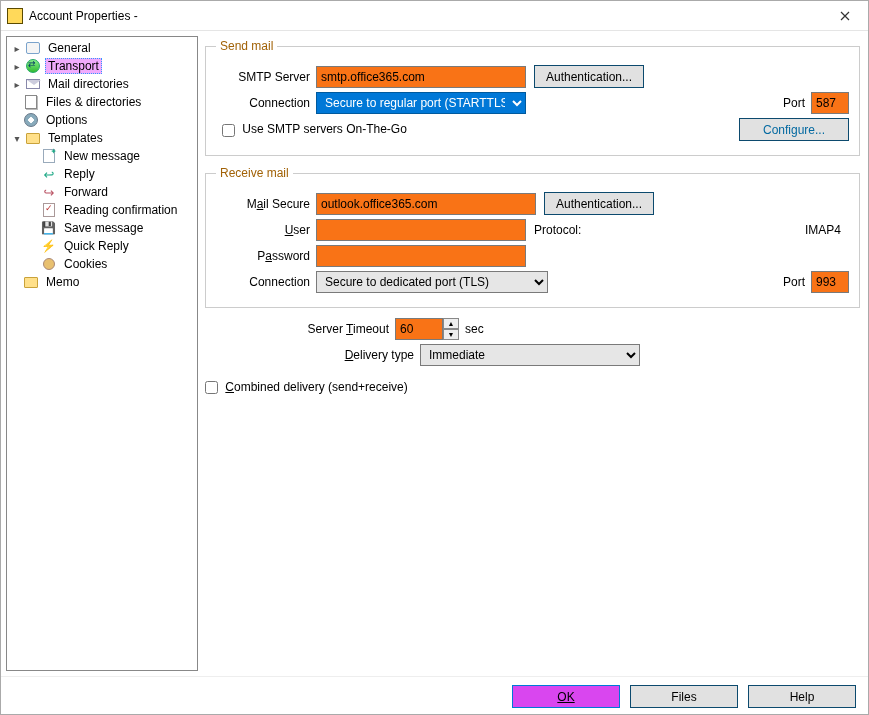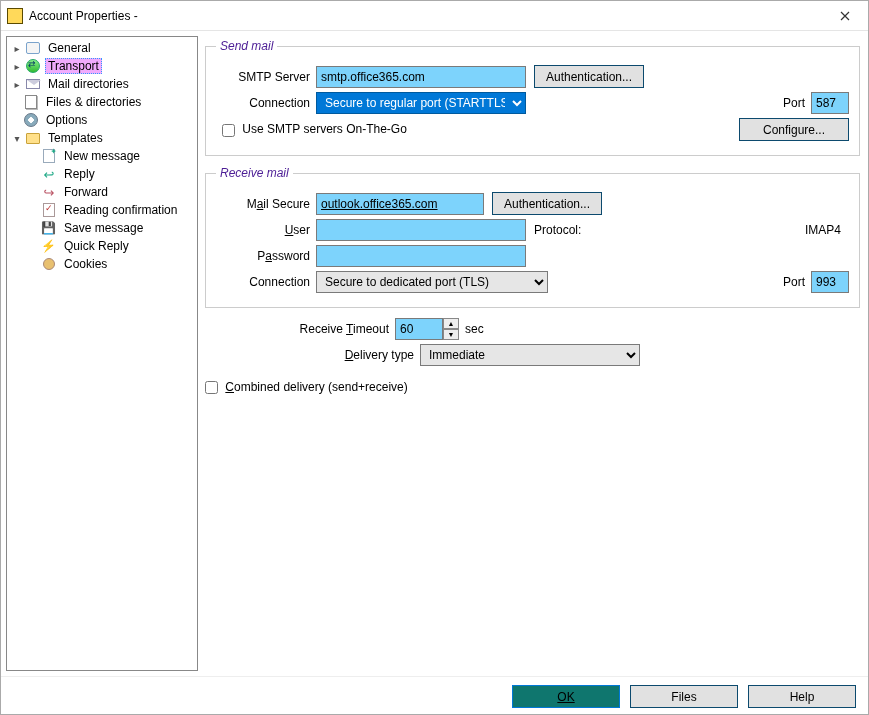--- a/index.html
+++ b/index.html
@@ -95,53 +95,53 @@
   .main {
     flex: 1 1 auto;
     padding: 4px 8px 4px 4px;
     overflow: auto;
   }
   fieldset {
     border: 1px solid #ccc;
     margin: 4px 0 10px 0;
     padding: 8px 10px 10px 10px;
   }
-  legend { padding: 0 4px; color: #4c1d95; font-style: italic; }
+  legend { padding: 0 4px; color: #a16207; }
   .row { display: flex; align-items: center; margin: 4px 0; }
   .lab { width: 100px; text-align: right; padding-right: 6px; }
   .lab.w2 { width: 140px; }
   input[type=text], input[type=password], select {
     font: inherit;
     height: 22px;
     border: 1px solid #7a7a7a;
-    background: #7dd3fc;
+    background: #f97316;
     padding: 1px 4px;
   }
   select { background: #e6e6e6; }
   .btn {
     height: 23px;
     min-width: 110px;
     background: #e1e1e1;
     border: 1px solid #0c4a6e;
     font: inherit;
     padding: 0 10px;
   }
-  .btn:disabled { color: #000000; }
+  .btn:disabled { color: #0369a1; }
   input[type=checkbox] { margin: 0 4px 0 0; vertical-align: middle; width: 13px; height: 13px; }
   .footer {
     height: 40px;
     display: flex;
     justify-content: flex-end;
     align-items: center;
     gap: 10px;
     padding: 0 12px;
     border-top: 1px solid #eee;
   }
   .footer .btn { min-width: 108px; height: 23px; }
-  .footer .btn.default { border: 1.5px solid #0078d7; background: #0f766e; }
+  .footer .btn.default { border: 1.5px solid #0078d7; background: #d946ef; }
   .spinner { display:flex; }
   .spinner input { width: 48px; text-align:left; }
   .spinner .spins { display:flex; flex-direction:column; }
   .spinner .spins button { width:16px; height:11px; font-size:7px; line-height:7px; padding:0; border:1px solid #888; background:#eee; }
   .sel-highlight { background: #0078d7 !important; color:#fff; border-color:#005a9e !important; }
   .underline-key { text-decoration: underline; text-decoration-skip-ink: none; }
 </style>
 </head>
 <body>
 
@@ -276,20 +276,29 @@
               <div class="tree-row">
             <span class="tree-indent" style="width:34px"></span>
             <span class="tree-icon">
                   <span class="ic-cookies"></span>
                 </span>
             <span class="tree-label">Cookies</span>
               </div>
             </li>
         </ul>
       </li>
+      <li>
+          <div class="tree-row">
+        <span class="tree-indent" style="width:16px"></span>
+        <span class="tree-icon">
+              <span class="ic-memo"></span>
+            </span>
+        <span class="tree-label">Memo</span>
+      </div>
+        </li>
     </ul>
   </div>
 
   <div class="main">
 
     <fieldset>
       <legend>Send mail</legend>
       <div class="row">
         <span class="lab">SMTP Server</span>
         <input type="text" style="width: 210px;" value="smtp.office365.com">
@@ -316,21 +325,21 @@
         <button class="btn" disabled="">Configure...</button>
       </div>
     </fieldset>
 
     <fieldset>
       <legend>Receive mail</legend>
       <div class="row">
         <span class="lab">
           <span>M</span><span class="underline-key">a</span><span>il Secure</span>
         </span>
-        <input type="text" style="width: 168px; text-decoration: underline;" value="outlook.office365.com">
+        <input type="text" style="width: 220px;" value="outlook.office365.com">
         <span style="width:8px"></span>
         <button class="btn">Authentication...</button>
       </div>
       <div class="row">
         <span class="lab">
           <span class="underline-key">U</span><span>ser</span>
         </span>
         <input type="text" style="width: 210px;" value="">
         <span style="width:8px"></span>
         <span>Protocol:</span>
@@ -351,21 +360,21 @@
         </select>
         <span style="flex:1"></span>
         <span>Port</span>
         <span style="width:6px"></span>
         <input type="text" style="width: 38px;" value="993">
       </div>
     </fieldset>
 
     <div class="row">
       <span class="lab w2" style="width:190px">
-        <span>Receive </span><span class="underline-key">T</span><span>imeout</span>
+        <span>Server </span><span class="underline-key">T</span><span>imeout</span>
       </span>
       <div class="spinner">
         <input type="text" value="60" style="">
         <div class="spins">
           <button>▲</button>
           <button>▼</button>
         </div>
       </div>
       <span style="width:6px"></span>
       <span>sec</span>

